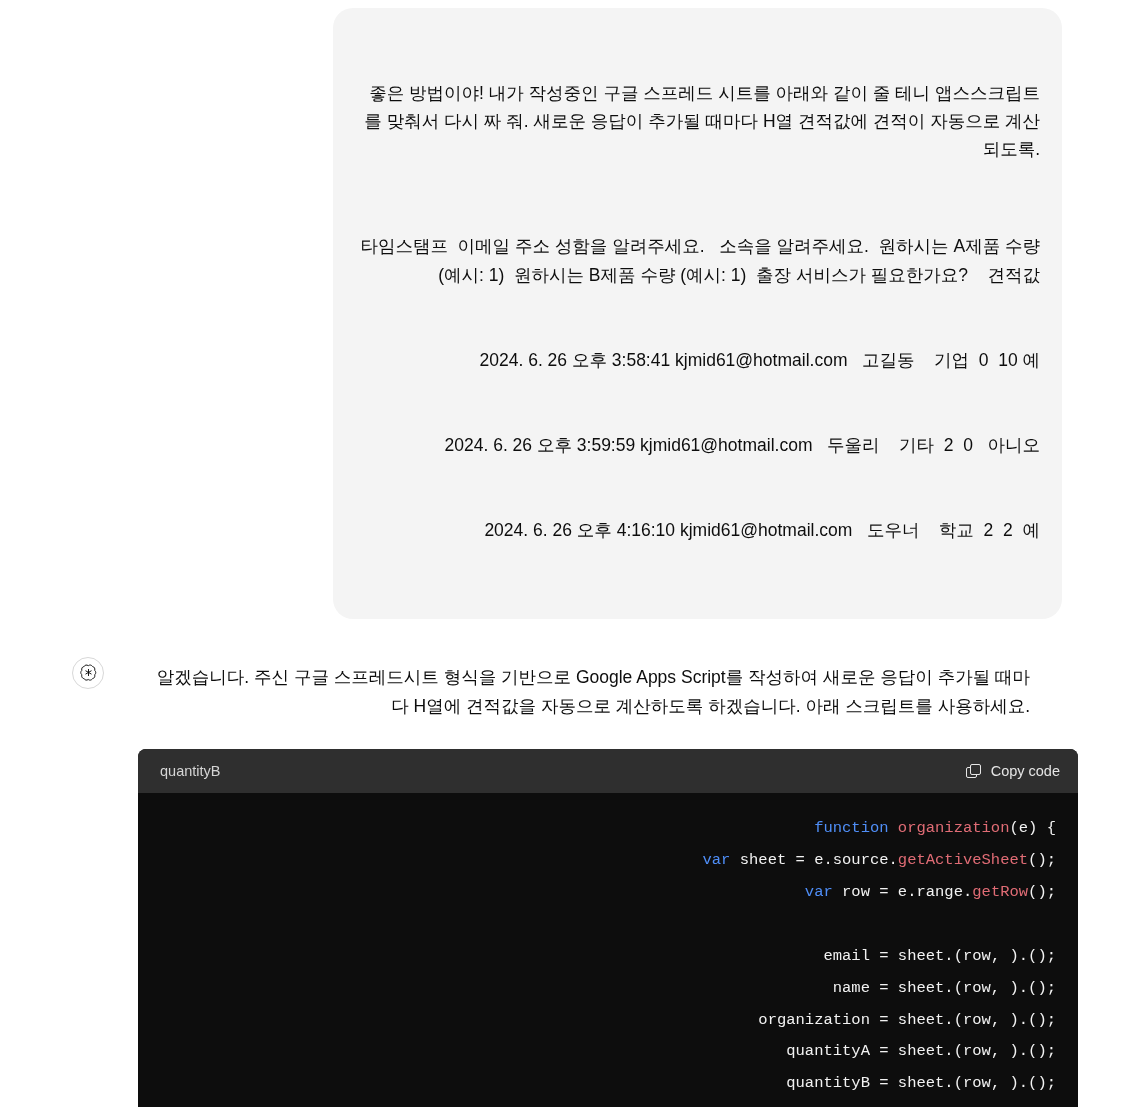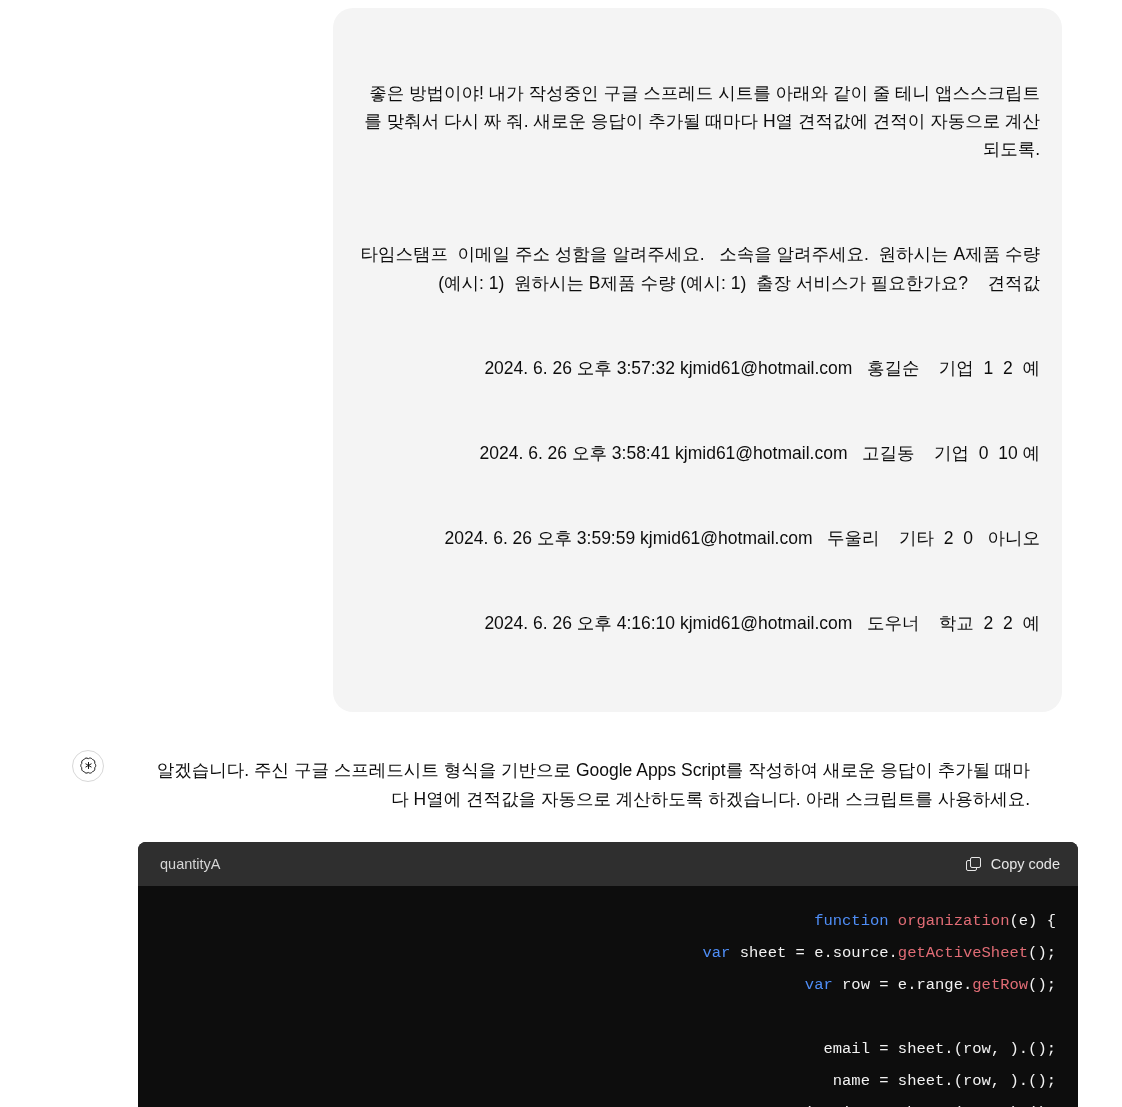--- a/index.html
+++ b/index.html
@@ -36,21 +36,21 @@
     font-size: 17.5px;
     line-height: 1.62;
     color: #0d0d0d;
     white-space: pre-wrap;
     word-break: break-word;
   }
   .user-bubble p {
     margin: 0 0 0 0;
   }
   .user-bubble p.gap {
-    margin-top: 20px;
+    margin-top: 12px;
   }
 
   
   .assistant-row {
     display: flex;
     align-items: flex-start;
     padding: 36px 60px 0 62px;
   }
   .avatar {
     flex: 0 0 auto;
@@ -144,40 +144,39 @@
 </style>
 </head>
 <body>
 
 <div class="page">
 
   <div class="user-row">
     <div class="user-bubble">
       <p>좋은 방법이야! 내가 작성중인 구글 스프레드 시트를 아래와 같이 줄 테니 앱스스크립트를 맞춰서 다시 짜 줘. 새로운 응답이 추가될 때마다 H열 견적값에 견적이 자동으로 계산되도록.</p>
       <p class="gap">타임스탬프  이메일 주소 성함을 알려주세요.   소속을 알려주세요.  원하시는 A제품 수량 (예시: 1)  원하시는 B제품 수량 (예시: 1)  출장 서비스가 필요한가요?    견적값</p>
-      <p>2024. 6. 26 오후 3:57:32 kjmid61@hotmail.com   홍길순    기업  1  2  예</p>
       <p>2024. 6. 26 오후 3:58:41 kjmid61@hotmail.com   고길동    기업  0  10 예</p>
       <p>2024. 6. 26 오후 3:59:59 kjmid61@hotmail.com   두울리    기타  2  0   아니오</p>
       <p>2024. 6. 26 오후 4:16:10 kjmid61@hotmail.com   도우너    학교  2  2  예</p>
     </div>
   </div>
 
   <div class="assistant-row">
     <div class="avatar">
       <svg width="19" height="19" viewBox="0 0 24 24" fill="none" stroke="#0d0d0d" stroke-width="1.2">
         <path d="M12 3.2c1.6-1.1 3.7-.7 4.8.9l.2.3 .4 .1c1.9.5 3 2.5 2.5 4.4l-.1.4 .3 .3c1.4 1.4 1.4 3.6 0 5l-.3 .3 .1 .4c.5 1.9-.6 3.9-2.5 4.4l-.4 .1-.2 .3c-1.1 1.6-3.2 2-4.8 .9l-.3-.2-.3 .2c-1.6 1.1-3.7 .7-4.8-.9l-.2-.3-.4-.1c-1.9-.5-3-2.5-2.5-4.4l.1-.4-.3-.3c-1.4-1.4-1.4-3.6 0-5l.3-.3-.1-.4c-.5-1.9 .6-3.9 2.5-4.4l.4-.1 .2-.3c1.1-1.6 3.2-2 4.8-.9l.3 .2 .3-.2z"></path>
         <path d="M12 7.6v8.8M8.2 9.7l7.6 4.4M15.8 9.7l-7.6 4.4"></path>
       </svg>
     </div>
     <div class="assistant-body">
       <p class="assistant-text">알겠습니다. 주신 구글 스프레드시트 형식을 기반으로 Google Apps Script를 작성하여 새로운 응답이 추가될 때마다 H열에 견적값을 자동으로 계산하도록 하겠습니다. 아래 스크립트를 사용하세요.</p>
 
       <div class="code-block">
         <div class="code-head">
-          <span class="code-lang">quantityA</span>
+          <span class="code-lang">quantityB</span>
           <span class="copy-btn">
             <span class="copy-icon"></span>
             <span>Copy code</span>
           </span>
         </div>
         <div class="code-body"><span id="code-render"><span class="kw">function</span> <span class="fn">organization</span>(e) {
   <span class="kw">var</span> sheet = e.source.<span class="fn">getActiveSheet</span>();
   <span class="kw">var</span> row = e.range.<span class="fn">getRow</span>();
 
    email = sheet.(row, ).();

